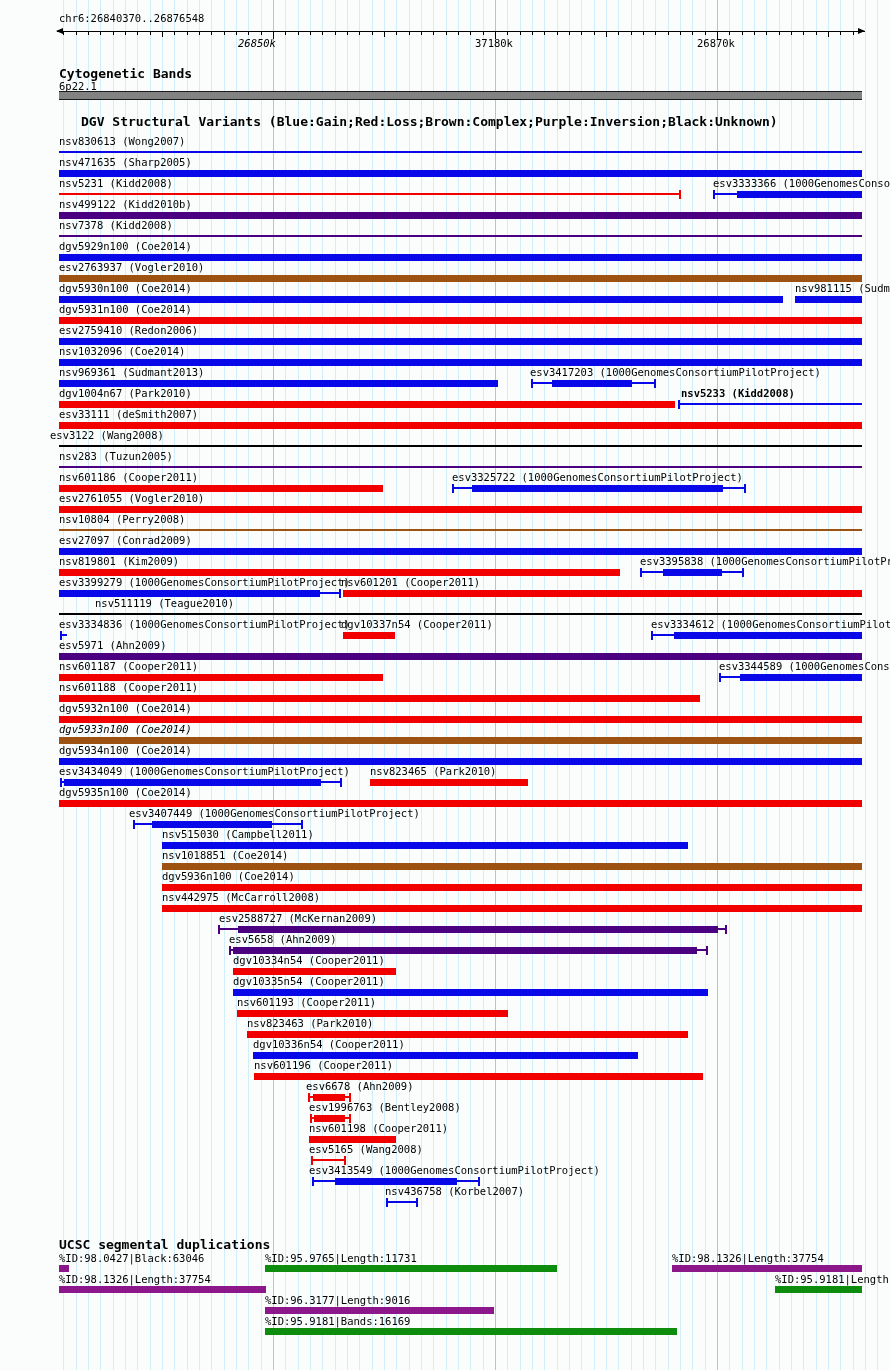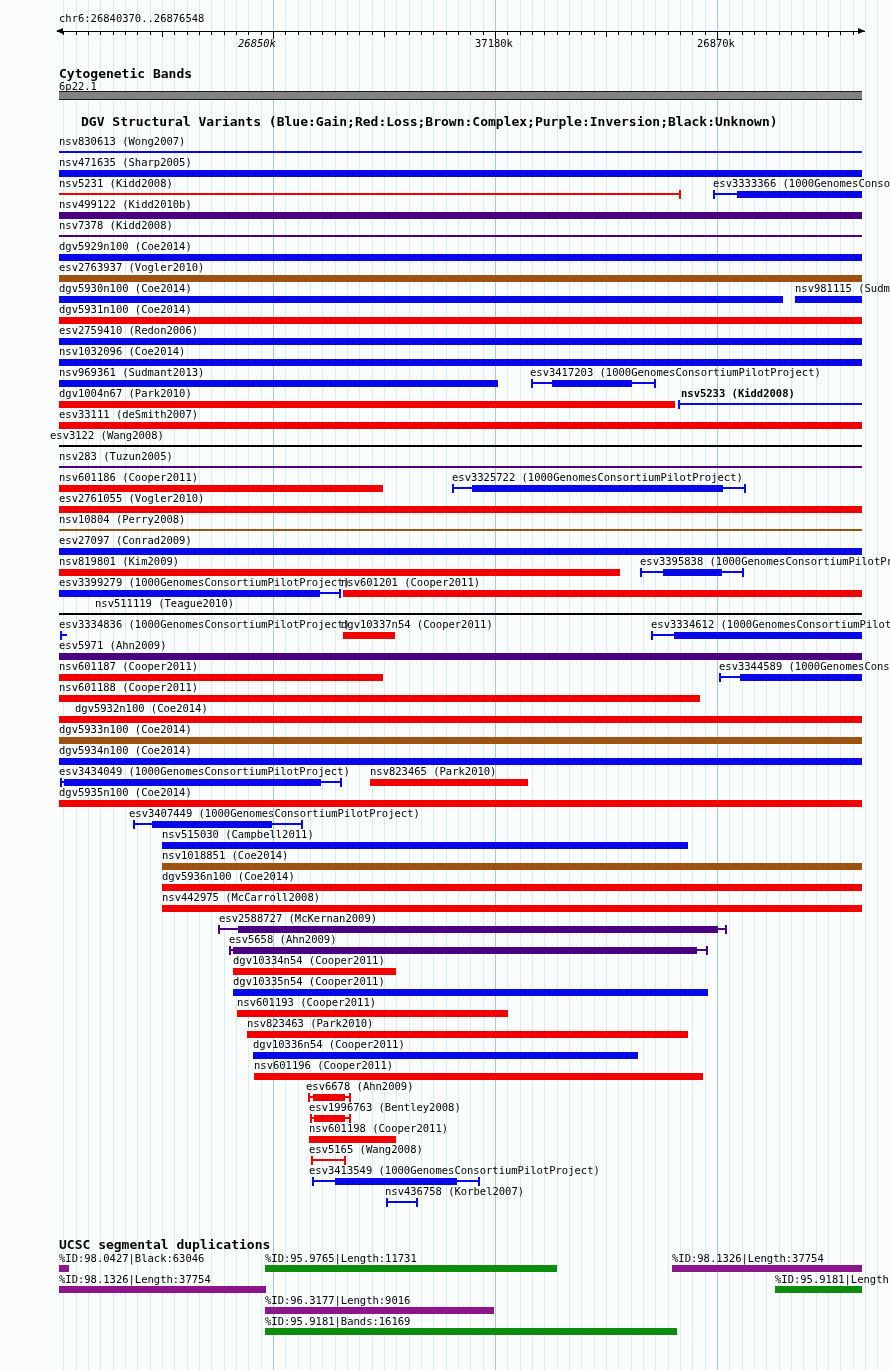--- a/index.html
+++ b/index.html
@@ -269,23 +269,23 @@
       <div class="lbl" style="left: 59px; top: 639px;">esv5971 (Ahn2009)</div>
       <div class="bar" style="left: 59px; width: 803px; background: rgb(75, 0, 130); top: 653px; height: 7px;"></div>
       <div class="lbl" style="left: 59px; top: 660px;">nsv601187 (Cooper2011)</div>
       <div class="bar" style="left: 59px; width: 324px; background: rgb(242, 0, 0); top: 674px; height: 7px;"></div>
       <div class="lbl" style="left: 719px; top: 660px;">esv3344589 (1000GenomesConsor</div>
       <div class="bar" style="left: 720px; width: 20px; background: rgb(8, 8, 232); top: 676px; height: 2px;"></div>
       <div class="bar" style="left: 740px; width: 122px; background: rgb(8, 8, 232); top: 674px; height: 7px;"></div>
       <div class="bar" style="left: 719px; top: 673px; width: 2px; height: 9px; background: rgb(8, 8, 232);"></div>
       <div class="lbl" style="left: 59px; top: 681px;">nsv601188 (Cooper2011)</div>
       <div class="bar" style="left: 59px; width: 641px; background: rgb(242, 0, 0); top: 695px; height: 7px;"></div>
-      <div class="lbl" style="left: 75px; top: 702px; text-align: center;">dgv5932n100 (Coe2014)</div>
+      <div class="lbl" style="left: 59px; top: 702px; text-align: center;">dgv5932n100 (Coe2014)</div>
       <div class="bar" style="left: 59px; width: 803px; background: rgb(242, 0, 0); top: 716px; height: 7px;"></div>
-      <div class="lbl" style="left: 59px; top: 723px;">dgv5933n100 (Coe2014)</div>
+      <div class="lbl" style="left: 59px; top: 723px; font-style: italic;">dgv5933n100 (Coe2014)</div>
       <div class="bar" style="left: 59px; width: 803px; background: rgb(158, 82, 18); top: 737px; height: 7px;"></div>
       <div class="lbl" style="left: 59px; top: 744px;">dgv5934n100 (Coe2014)</div>
       <div class="bar" style="left: 59px; width: 803px; background: rgb(8, 8, 232); top: 758px; height: 7px;"></div>
       <div class="lbl" style="left: 59px; top: 765px;">esv3434049 (1000GenomesConsortiumPilotProject)</div>
       <div class="bar" style="left: 61px; width: 3px; background: rgb(8, 8, 232); top: 781px; height: 2px;"></div>
       <div class="bar" style="left: 64px; width: 257px; background: rgb(8, 8, 232); top: 779px; height: 7px;"></div>
       <div class="bar" style="left: 321px; width: 20px; background: rgb(8, 8, 232); top: 781px; height: 2px;"></div>
       <div class="bar" style="left: 60px; top: 778px; width: 2px; height: 9px; background: rgb(8, 8, 232);"></div>
       <div class="bar" style="left: 340px; top: 778px; width: 2px; height: 9px; background: rgb(8, 8, 232);"></div>
       <div class="lbl" style="left: 370px; top: 765px;">nsv823465 (Park2010)</div>

